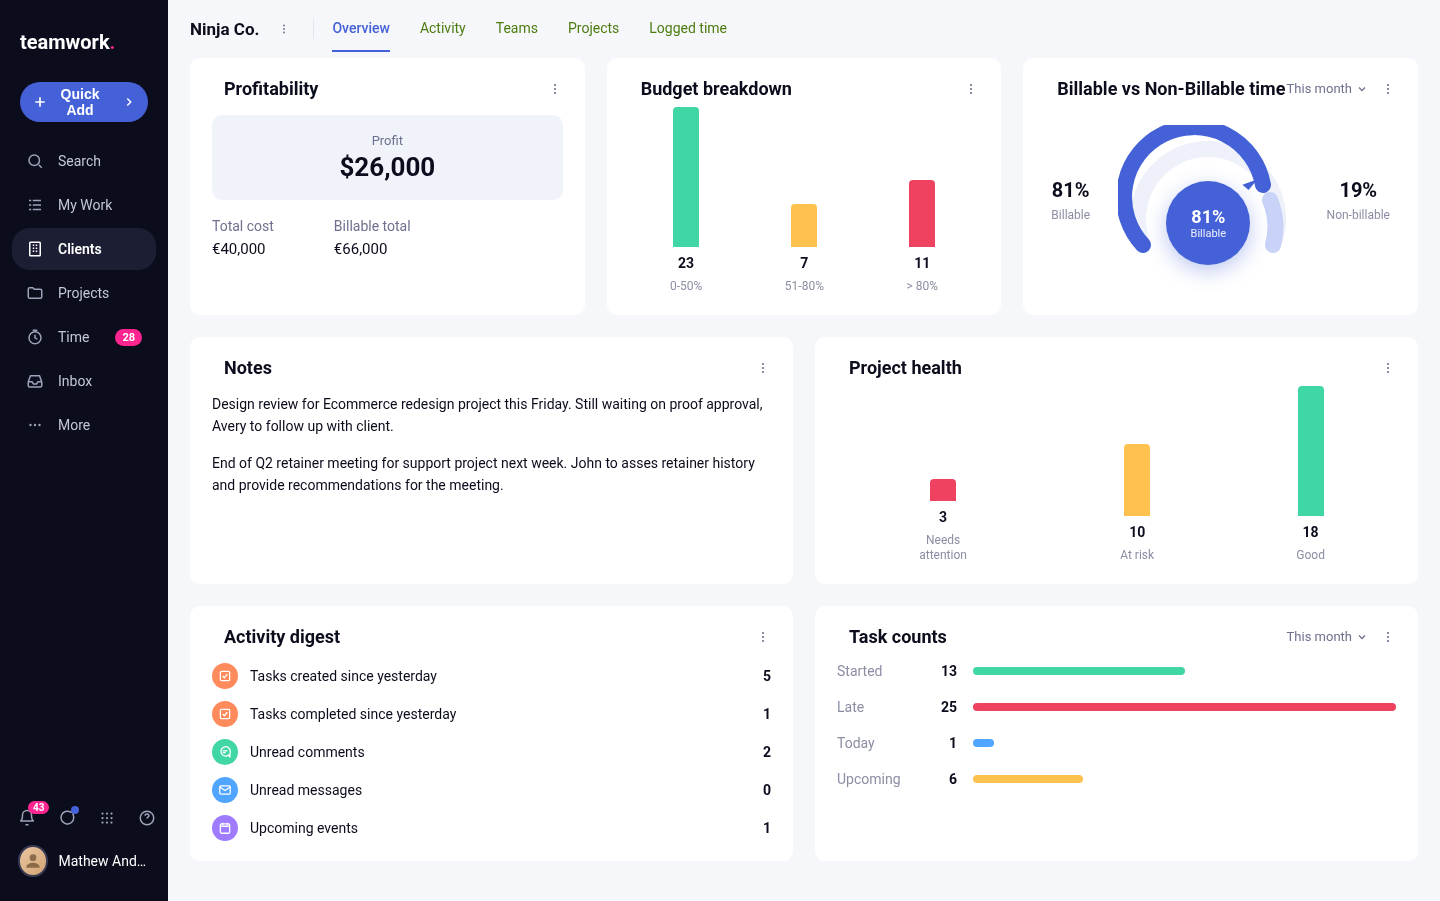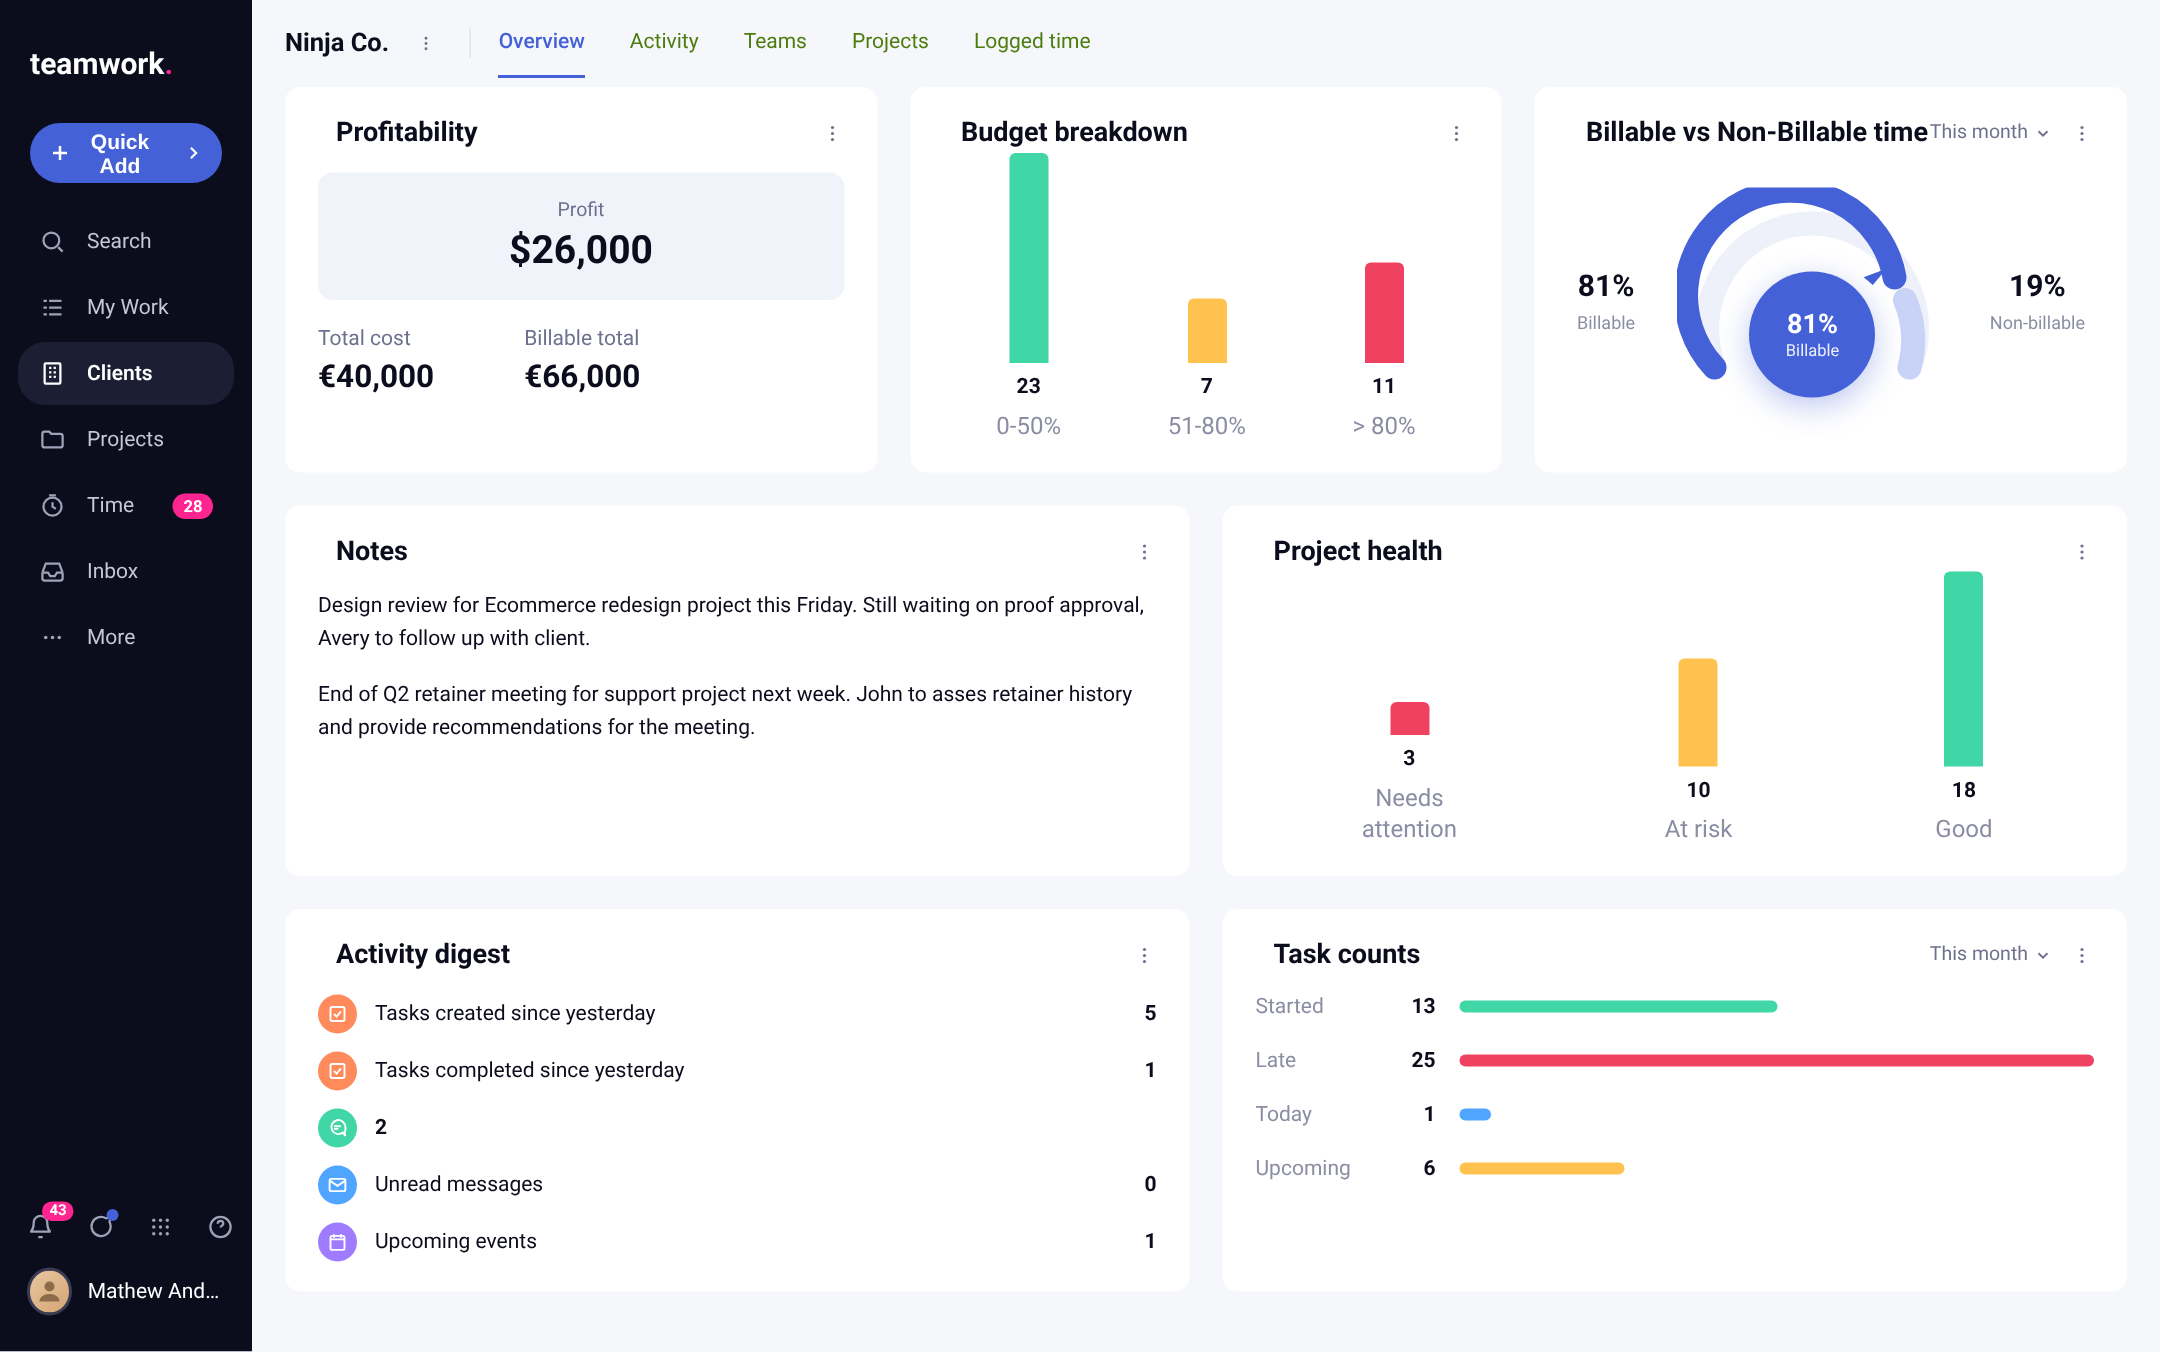--- a/index.html
+++ b/index.html
@@ -96,28 +96,28 @@
 .period { font-size:13px; color:#6e718d; display:flex; align-items:center; gap:4px; cursor:pointer; }
 .kebab { color:#6e718d; cursor:pointer; }
 
 
 .profit-box { background:#f1f3fb; border-radius:10px; padding:18px; text-align:center; margin-bottom:18px; }
 .profit-label { font-size:13px; color:#6e718d; margin-bottom:4px; }
 .profit-value { font-size:26px; font-weight:700; color:#0b0c1c; }
 .profit-sub { display:flex; gap:60px; }
 .psub { }
 .psub .lab { font-size:14px; color:#6e718d; margin-bottom:6px; }
-.psub .val { font-size:21px; font-weight:700; }
+.psub .val { font-size:15px; font-weight:400; }
 
 
 .bar-row { display:flex; justify-content:space-around; align-items:flex-end; height:180px; padding-top:14px; }
 .bar-g { display:flex; flex-direction:column; align-items:center; gap:8px; }
 .bar { width:26px; border-radius:4px 4px 0 0; }
 .bar-val { font-size:14px; font-weight:700; color:#0b0c1c; }
-.bar-lbl { font-size:16px; color:#8b8ea3; text-align:center; max-width:70px; line-height:1.3; }
+.bar-lbl { font-size:12px; color:#8b8ea3; text-align:center; max-width:70px; line-height:1.3; }
 
 
 .gauge-wrap { display:flex; align-items:center; justify-content:space-between; padding:10px 6px 0 6px; }
 .gauge-side { text-align:center; }
 .gauge-side .pct { font-size:20px; font-weight:700; }
 .gauge-side .lab { font-size:12px; color:#8b8ea3; margin-top:6px; }
 .gauge { position:relative; width:180px; height:150px; }
 .gauge svg { width:180px; height:150px; }
 .gauge-center {
   position:absolute; top:56px; left:50%; transform:translateX(-50%);
@@ -501,20 +501,21 @@
       <span class="digest-label">Tasks completed since yesterday</span>
       <span class="digest-count">1</span>
           </div>
           <div class="digest-item">
       <span class="digest-icon" style="background:#41d6a5">
               <svg viewBox="0 0 24 24" width="14" height="14" fill="none" stroke="#fff" stroke-width="2.2">
                 <path d="M21 11a8 8 0 10-3 6.2L21 21l-1-4a7.9 7.9 0 001-6z"></path>
                 <path d="M8 10h8M8 13h5"></path>
               </svg>
             </span>
+      <span class="digest-label">Unread comments</span>
       <span class="digest-count">2</span>
           </div>
           <div class="digest-item">
       <span class="digest-icon" style="background:#4fa5ff">
               <svg viewBox="0 0 24 24" width="14" height="14" fill="none" stroke="#fff" stroke-width="2.2">
                 <rect x="3" y="5" width="18" height="14" rx="2"></rect>
                 <path d="M3 7l9 6 9-6"></path>
               </svg>
             </span>
       <span class="digest-label">Unread messages</span>

